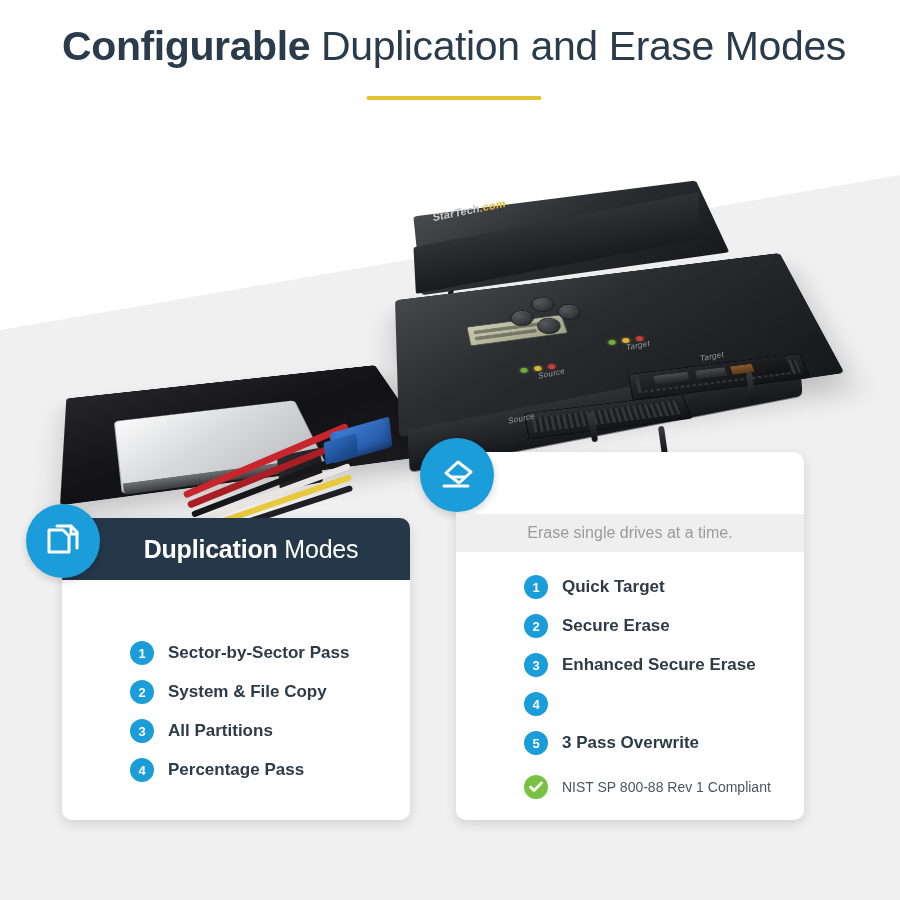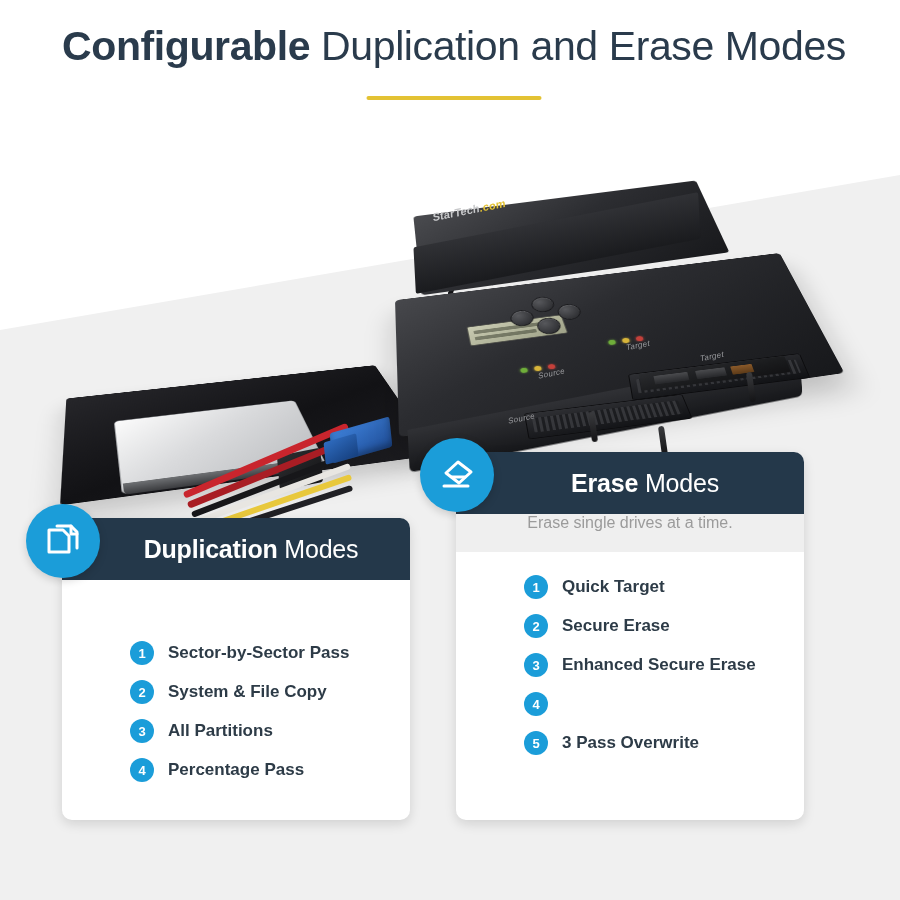--- a/index.html
+++ b/index.html
@@ -338,21 +338,21 @@
     box-shadow: 0 3px 8px rgba(0,0,0,0.16);
   }
 
   .card-sub {
     position: absolute;
     left: 0; top: 62px;
     width: 100%;
     height: 38px;
     background: #efefef;
     display: flex;
-    align-items: flex-start;
+    align-items: center;
     justify-content: center;
   }
   .card-sub-text {
     font-size: 16px;
     font-weight: 300;
     color: #9b9b9b;
   }
 
   .card-list {
     position: absolute;
@@ -519,23 +519,20 @@
         <span class="item-text">All Partitions</span>
       </div>
       <div class="list-item">
         <span class="num-badge">4</span>
         <span class="item-text">Percentage Pass</span>
       </div>
     </div>
   </div>
 
   <div class="card card-erase">
-    <div class="card-head">
-      <div class="card-head-title"><span class="strong">Erase</span><span class="light"> Modes</span></div>
-    </div>
 
     <div class="card-badge">
       <svg width="38" height="34" viewBox="0 0 38 34" aria-hidden="true">
         <path d="M20 4 L33 14 L21 25 L8 15 Z" fill="none" stroke="#ffffff" stroke-width="3" stroke-linejoin="round" stroke-linecap="round"></path>
         <path d="M14 19 L27 19" stroke="#ffffff" stroke-width="3" stroke-linecap="round"></path>
         <path d="M6 28 L30 28" stroke="#ffffff" stroke-width="3" stroke-linecap="round"></path>
       </svg>
     </div>
 
     <div class="card-sub">
@@ -556,16 +553,24 @@
         <span class="item-text">Enhanced Secure Erase</span>
       </div>
       <div class="list-item">
         <span class="num-badge">4</span>
       </div>
       <div class="list-item">
         <span class="num-badge">5</span>
         <span class="item-text">3 Pass Overwrite</span>
       </div>
 
+      <div class="compliance">
+        <span class="check-badge">
+          <svg width="14" height="12" viewBox="0 0 14 12" aria-hidden="true">
+            <path d="M1.5 6 L5 9.5 L12.5 2" fill="none" stroke="#ffffff" stroke-width="2.6" stroke-linecap="round" stroke-linejoin="round"></path>
+          </svg>
+        </span>
+        <span class="compliance-text">NIST SP 800-88 Rev 1 Compliant</span>
+      </div>
     </div>
   </div>
 
 </div>
 
 </body></html>

